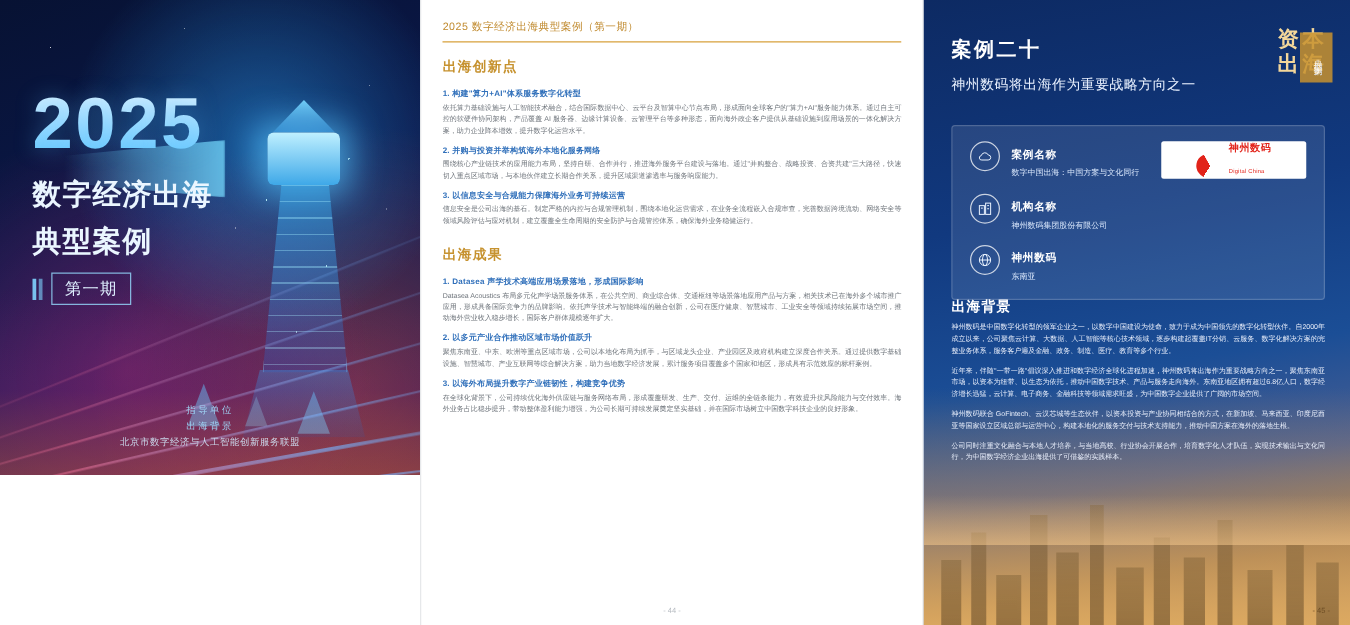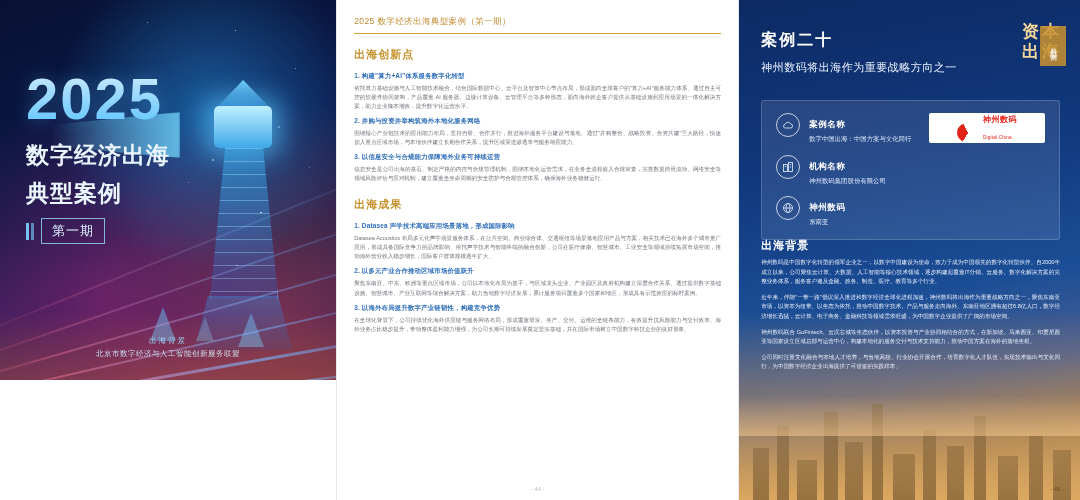--- a/index.html
+++ b/index.html
@@ -180,20 +180,21 @@
 
     <div class="issue">
       <span class="bars">
           <b></b>
           <b></b>
         </span>
       <span class="issue-box">第一期</span>
     </div>
 
     <div class="cover-foot">
+      <div class="cf-label">指导单位</div>
       <div class="cf-label">出海背景</div>
       <div class="cf-row">北京市数字经济与人工智能创新服务联盟</div>
     </div>
   </div>
 
   <div class="mid">
     <div class="mid-sep" style="left:0;"></div>
 
     <div class="mid-head">
       <div class="t">2025 数字经济出海典型案例（第一期）</div>

